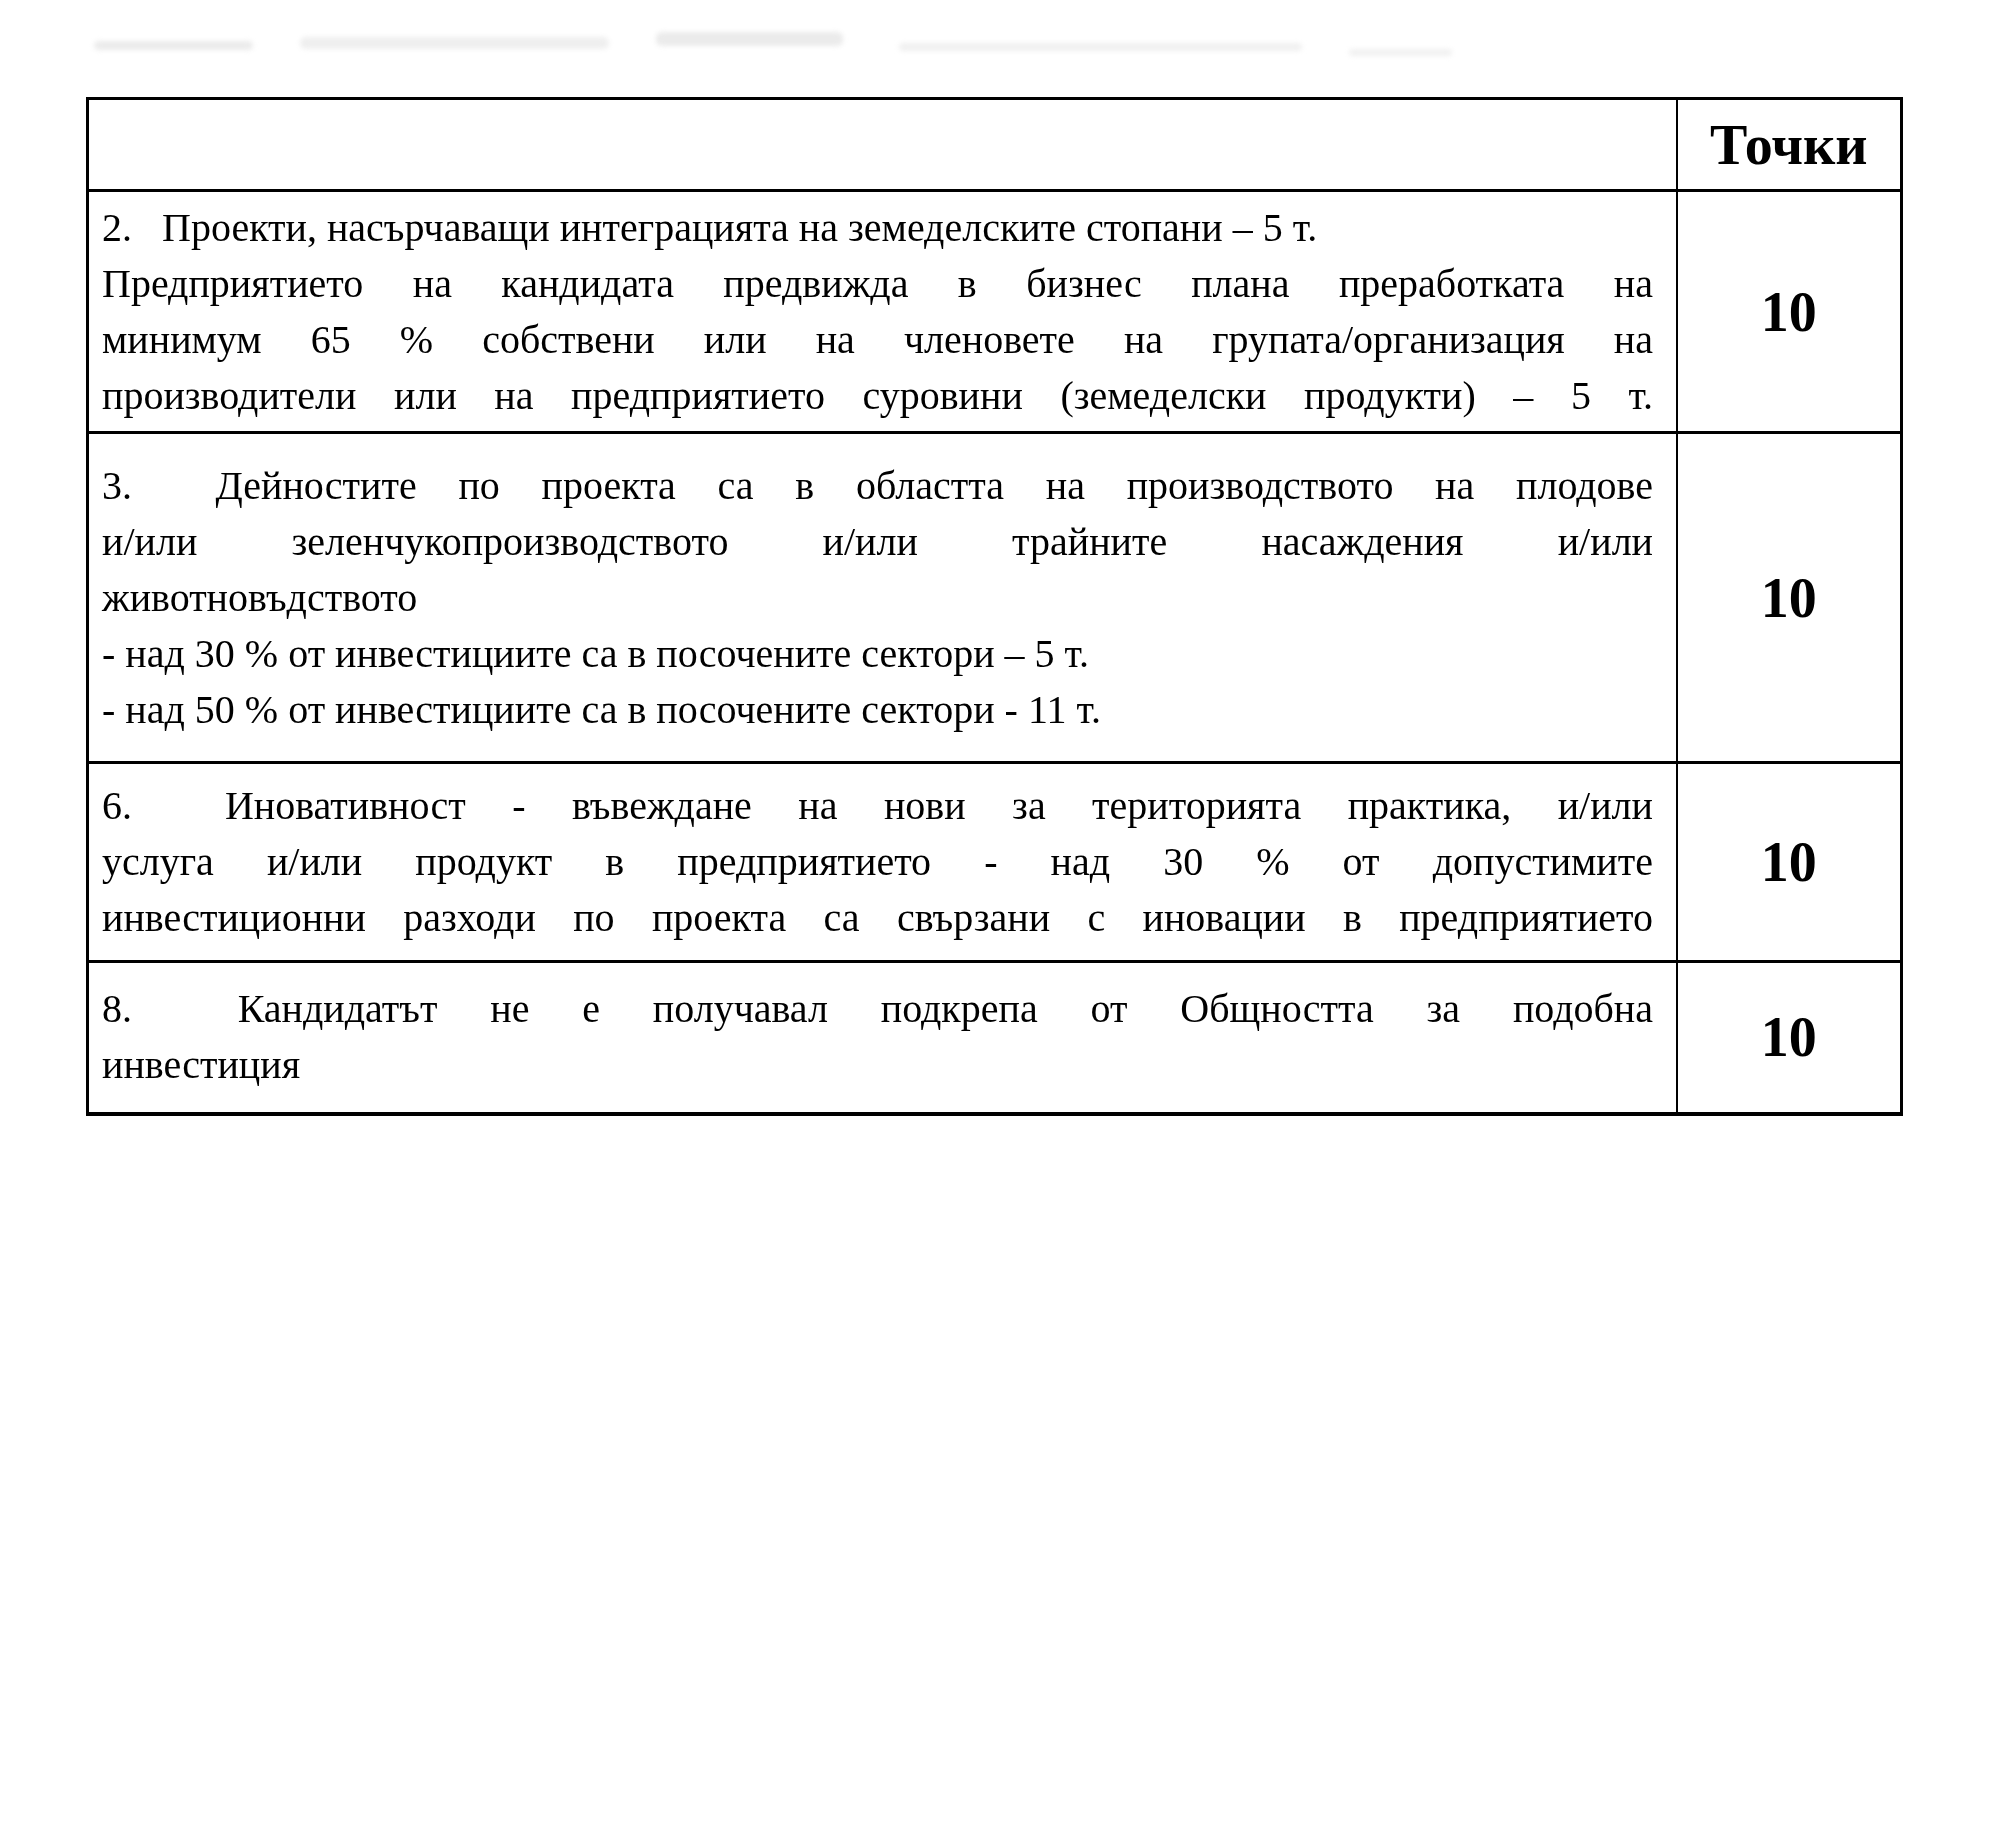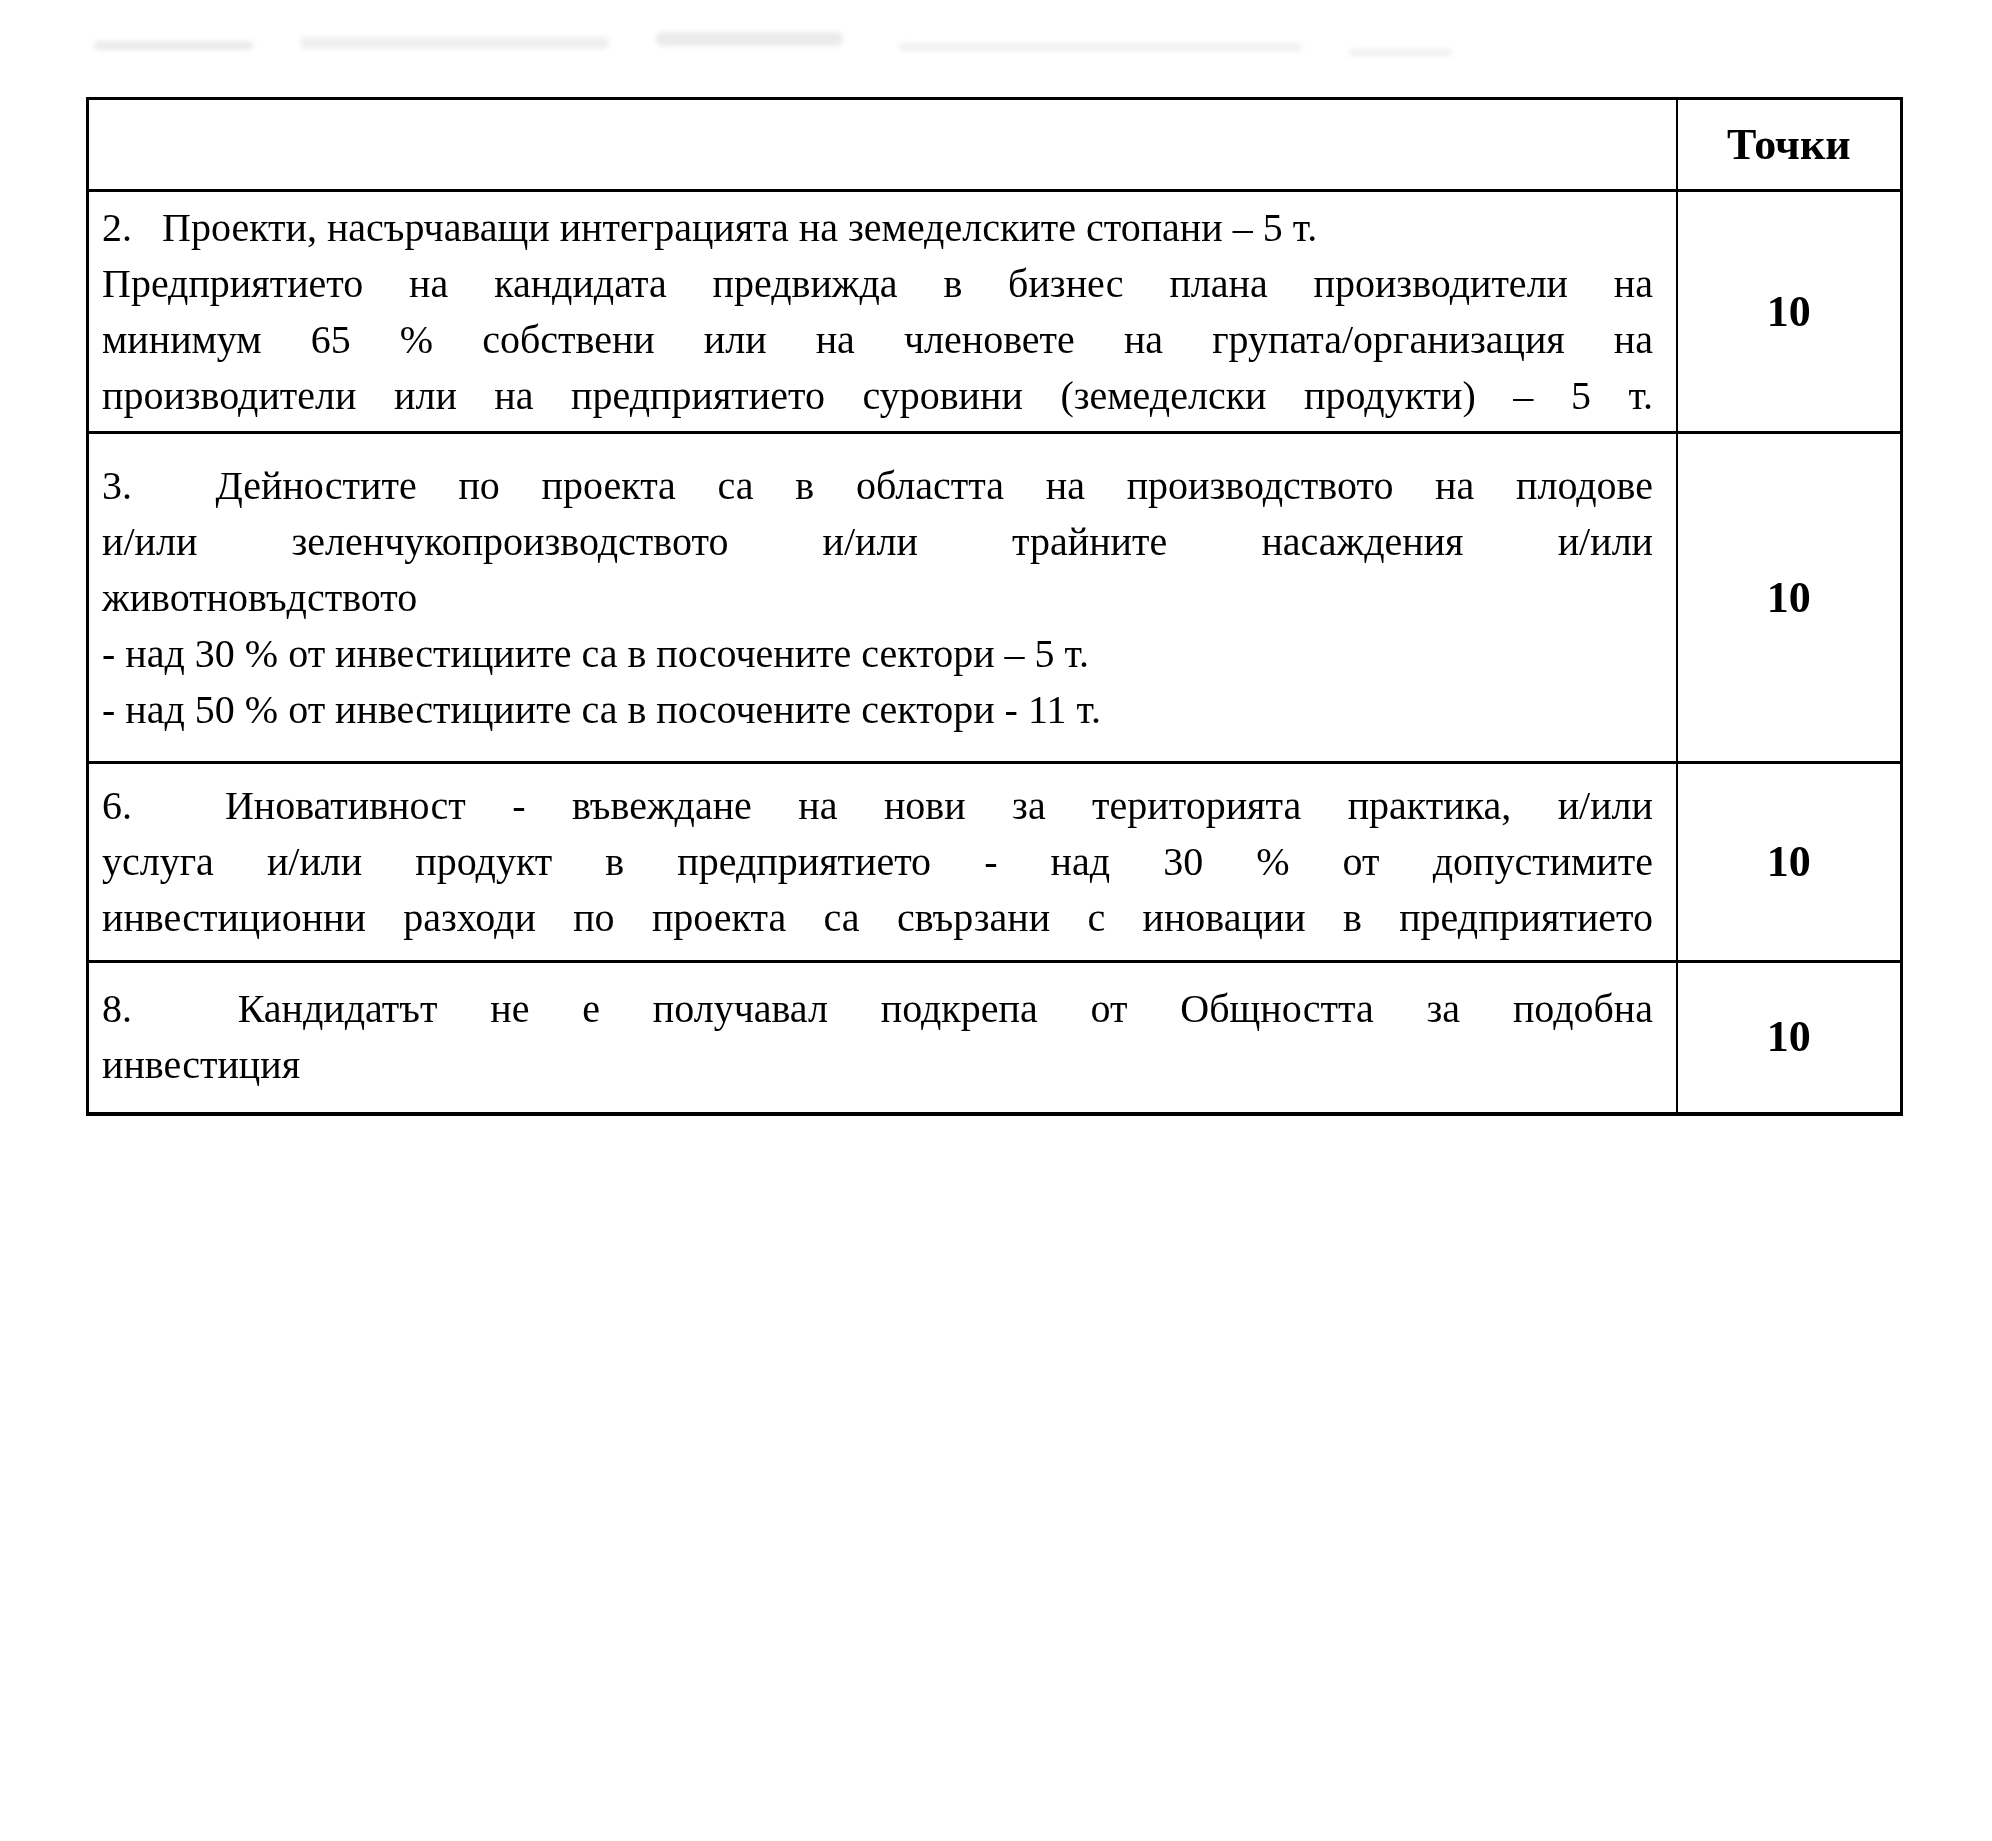--- a/index.html
+++ b/index.html
@@ -49,21 +49,21 @@
     padding: 0;
     background: #fff;
   }
   td.crit {
     padding: 7.5px 22.5px 7.5px 13px;
     font-size: 40px;
     line-height: 56px;
   }
   td.pts {
     font-weight: bold;
-    font-size: 44px;
+    font-size: 56px;
     text-align: center;
     line-height: 1;
   }
   .ln {
     text-align: left;
   }
   .ln.j {
     text-align: justify;
     text-align-last: justify;
   }
@@ -87,21 +87,21 @@
   <thead>
     <tr style="height:92px;">
       <td class="crit"></td>
       <td class="pts">Точки</td>
     </tr>
   </thead>
   <tbody>
       <tr style="height: 221px;">
         <td class="crit">
           <div class="ln">2.&nbsp;&nbsp;&nbsp;Проекти, насърчаващи интеграцията на земеделските стопани – 5 т.</div>
-          <div class="ln j">Предприятието на кандидата предвижда в бизнес плана производители на</div>
+          <div class="ln j">Предприятието на кандидата предвижда в бизнес плана преработката на</div>
           <div class="ln j">минимум 65 % собствени или на членовете на групата/организация на</div>
           <div class="ln j">производители или на предприятието суровини (земеделски продукти) – 5 т.</div>
         </td>
         <td class="pts">10</td>
       </tr>
       <tr style="height: 330px;">
         <td class="crit">
           <div class="ln j">3.&nbsp;&nbsp;Дейностите по проекта са в областта на производството на плодове</div>
           <div class="ln j">и/или зеленчукопроизводството и/или трайните насаждения и/или</div>
           <div class="ln">животновъдството</div>

